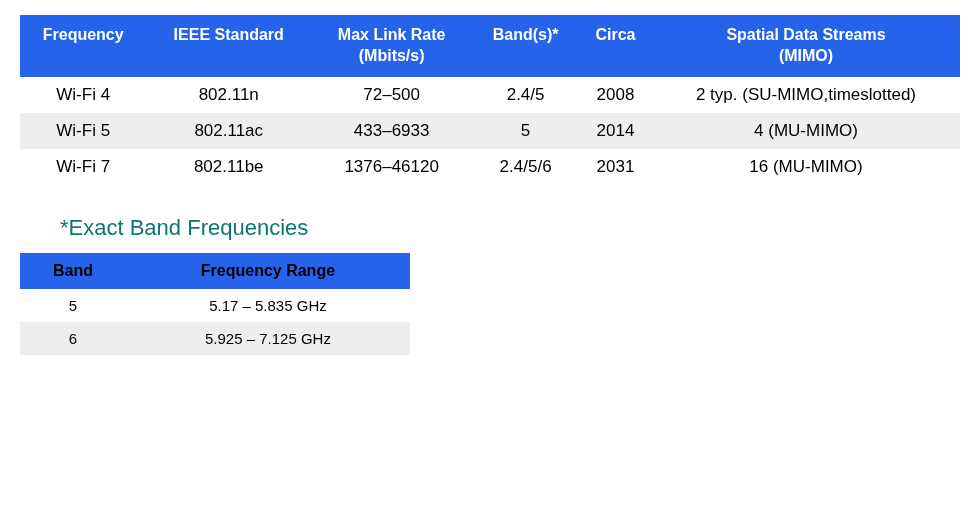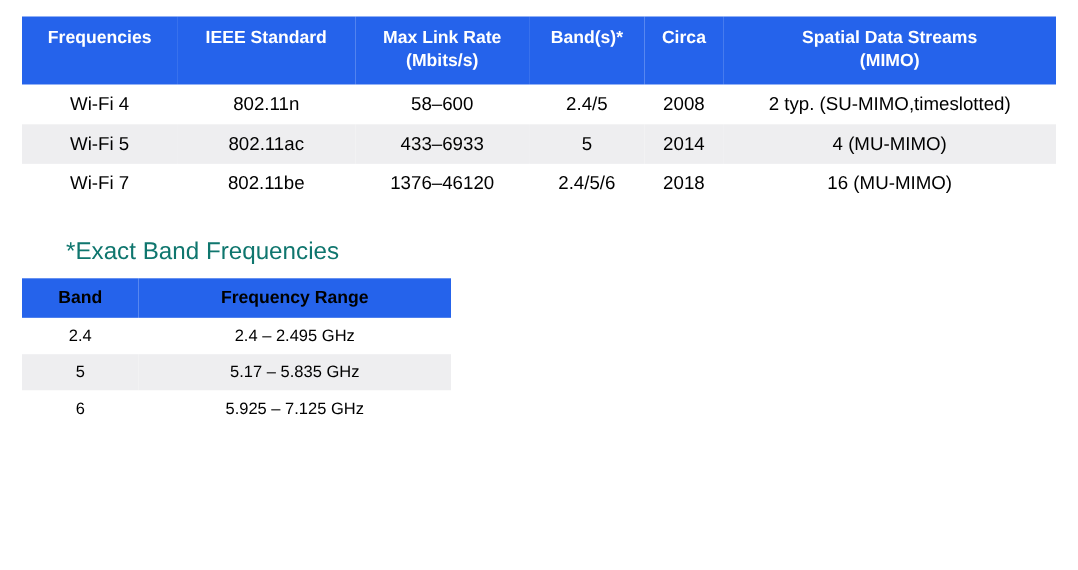--- a/index.html
+++ b/index.html
@@ -73,71 +73,67 @@
     .sub-table tbody tr:nth-child(odd) td {
       background: #ffffff;
     }
   </style>
 </head>
 <body>
 
 <table class="main-table">
   <thead>
     <tr>
-      <th>Frequencies</th>
+      <th>Frequency</th>
       <th>IEEE Standard</th>
       <th>Max Link Rate<br>(Mbits/s)</th>
       <th>Band(s)*</th>
       <th>Circa</th>
       <th>Spatial Data Streams<br>(MIMO)</th>
     </tr>
   </thead>
   <tbody>
     <tr>
       <td>Wi-Fi 4</td>
       <td>802.11n</td>
-      <td>58–600</td>
+      <td>72–500</td>
       <td>2.4/5</td>
       <td>2008</td>
       <td>2 typ. (SU-MIMO,timeslotted)</td>
     </tr>
     <tr>
       <td>Wi-Fi 5</td>
       <td>802.11ac</td>
       <td>433–6933</td>
       <td>5</td>
       <td>2014</td>
       <td>4 (MU-MIMO)</td>
     </tr>
     <tr>
       <td>Wi-Fi 7</td>
       <td>802.11be</td>
       <td>1376–46120</td>
       <td>2.4/5/6</td>
-      <td>2018</td>
+      <td>2031</td>
       <td>16 (MU-MIMO)</td>
     </tr>
   </tbody>
 </table>
 
 <div class="sub-title">*Exact Band Frequencies</div>
 
 <table class="sub-table">
   <thead>
     <tr>
       <th>Band</th>
       <th>Frequency Range</th>
     </tr>
   </thead>
   <tbody>
     <tr>
-      <td>2.4</td>
-      <td>2.4 – 2.495 GHz</td>
-    </tr>
-    <tr>
       <td>5</td>
       <td>5.17 – 5.835 GHz</td>
     </tr>
     <tr>
       <td>6</td>
       <td>5.925 – 7.125 GHz</td>
     </tr>
   </tbody>
 </table>
 

